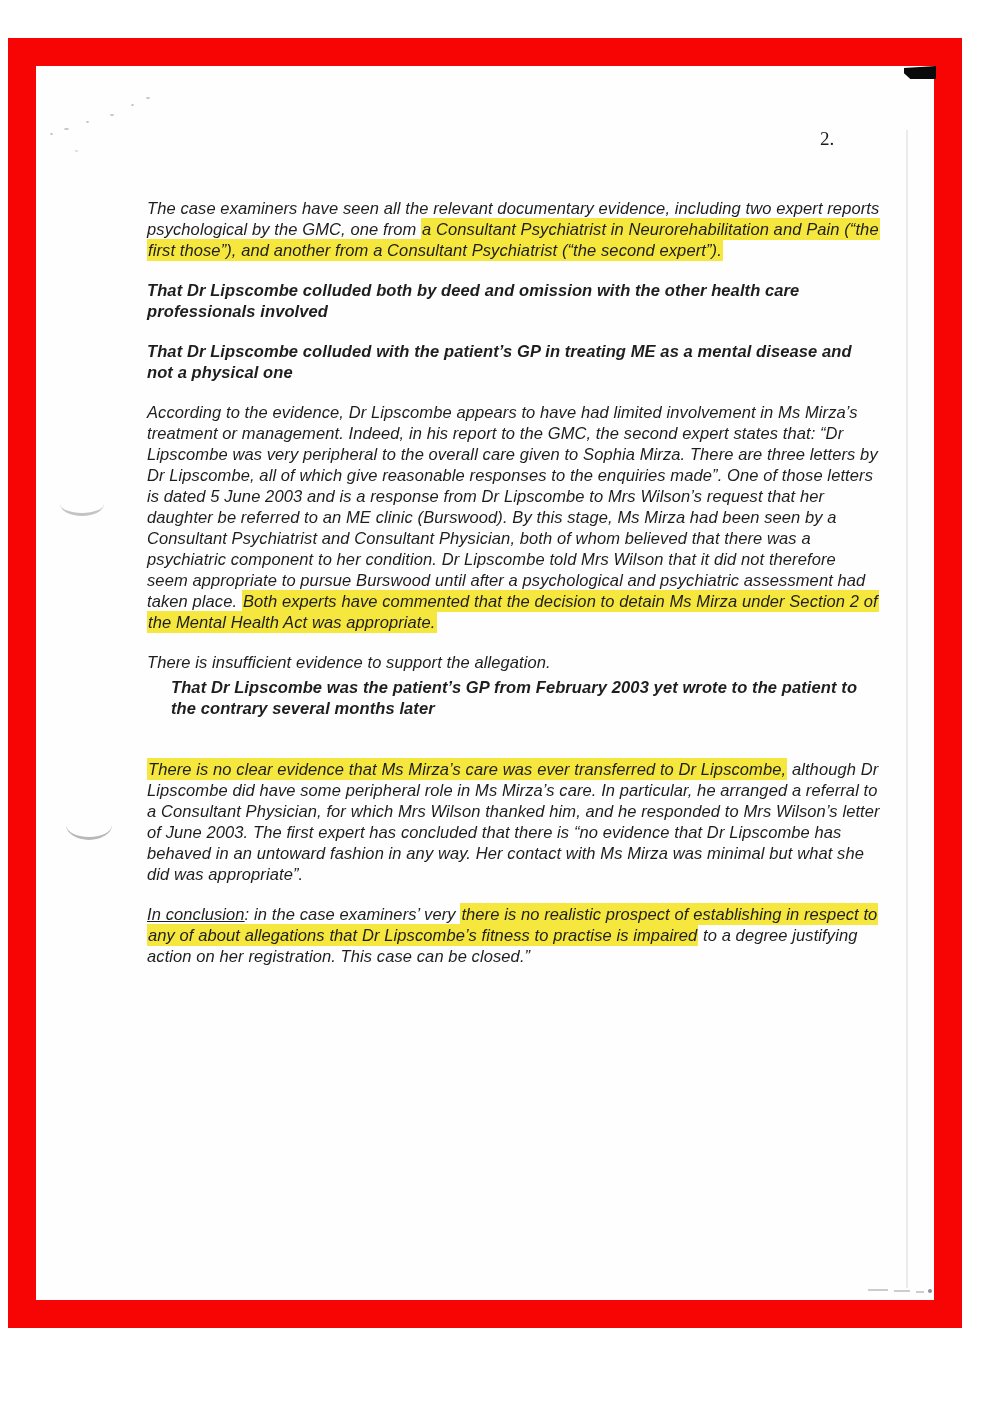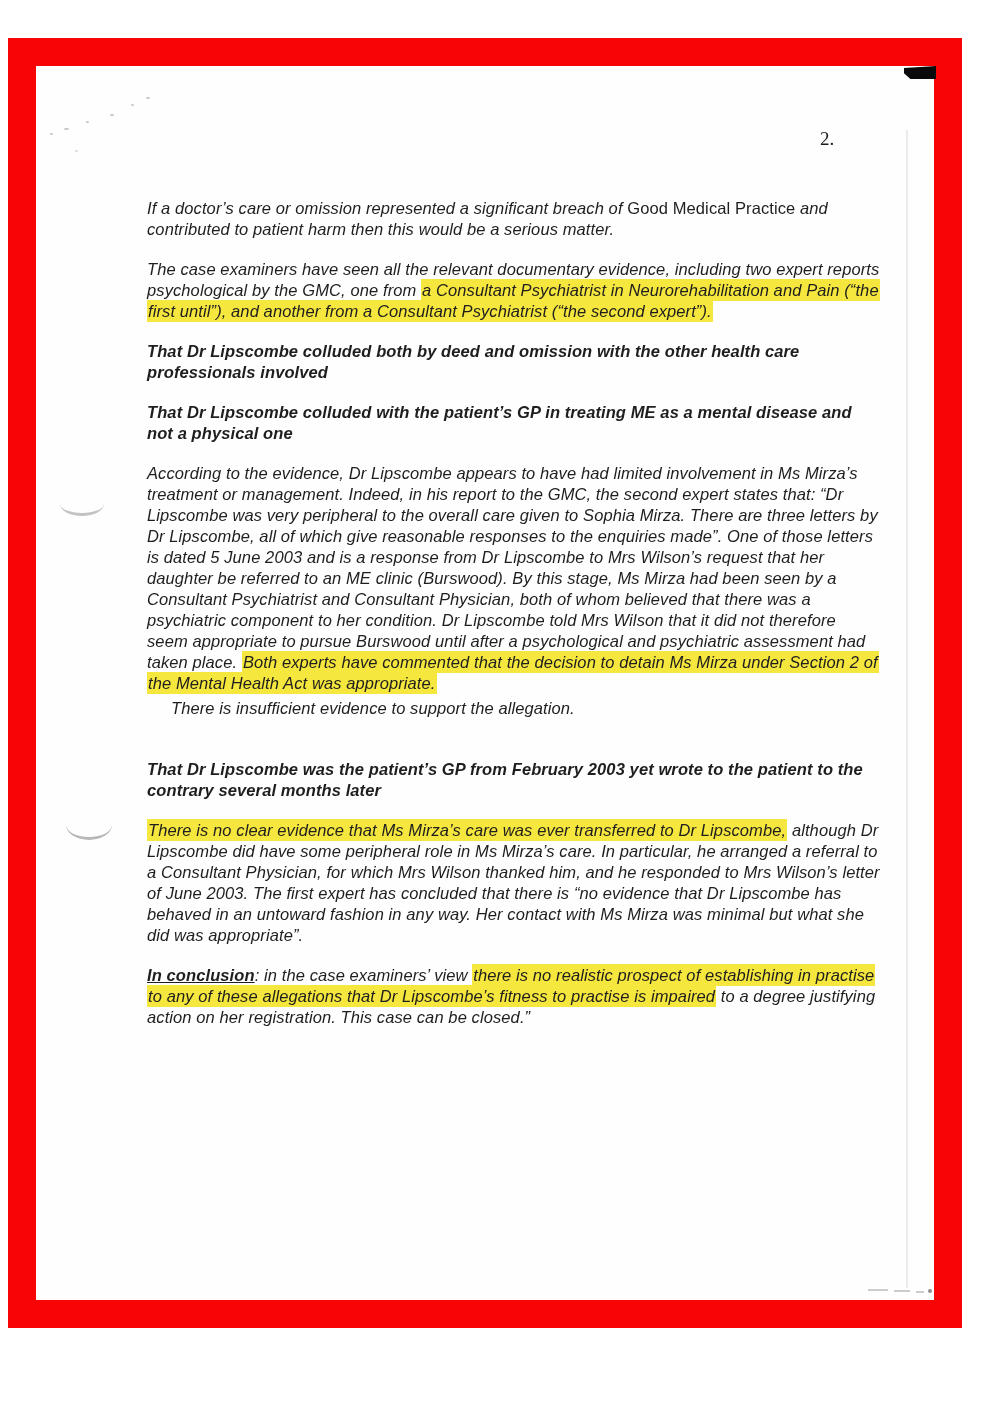--- a/index.html
+++ b/index.html
@@ -66,21 +66,21 @@
   }
   .doc-block{margin:0 0 19px 0;}
   .doc-block.heading{font-weight:bold;}
   .doc-block:nth-child(6){margin-top:-15px;margin-left:24px;}
   .doc-block:nth-child(7){margin-top:21px;}
   mark{
     background:var(--hl-yellow);color:inherit;padding:2px 1px;
     -webkit-box-decoration-break:clone;box-decoration-break:clone;
   }
   .roman{font-style:normal;}
-  .underline{text-decoration:underline;font-weight:bold;}
+  .underline{text-decoration:underline;}
 </style>
 </head>
 <body>
 
 <div>
   <div class="scan-frame"></div>
 
   <div class="speck s1"></div>
   <div class="speck s2"></div>
   <div class="speck s3"></div>
@@ -96,23 +96,22 @@
   <div class="pencil-arc arc2"></div>
 
   <div class="dash d1"></div>
   <div class="dash d2"></div>
   <div class="dash d3"></div>
   <div class="dash ddot"></div>
 
   <div class="page-number">2.</div>
 
   <div class="doc-content">
-      <div class="doc-block"><span>If a doctor’s care or omission represented a significant breach of </span><span class="roman">Good Medical Practice</span><span> and contributed to patient harm then this would be a serious matter.</span></div>
-      <div class="doc-block"><span>The case examiners have seen all the relevant documentary evidence, including two expert reports psychological by the GMC, one from </span><mark>a Consultant Psychiatrist in Neurorehabilitation and Pain (“the first until”), and another from a Consultant Psychiatrist (“the second expert”).</mark></div>
+      <div class="doc-block"><span>The case examiners have seen all the relevant documentary evidence, including two expert reports psychological by the GMC, one from </span><mark>a Consultant Psychiatrist in Neurorehabilitation and Pain (“the first those”), and another from a Consultant Psychiatrist (“the second expert”).</mark></div>
       <div class="doc-block heading"><span>That Dr Lipscombe colluded both by deed and omission with the other health care professionals involved</span></div>
       <div class="doc-block heading"><span>That Dr Lipscombe colluded with the patient’s GP in treating ME as a mental disease and not a physical one</span></div>
       <div class="doc-block"><span>According to the evidence, Dr Lipscombe appears to have had limited involvement in Ms Mirza’s treatment or management.  Indeed, in his report to the GMC, the second expert states that: “Dr Lipscombe was very peripheral to the overall care given to Sophia Mirza. There are three letters by Dr Lipscombe, all of which give reasonable responses to the enquiries made”.  One of those letters is dated 5 June 2003 and is a response from Dr Lipscombe to Mrs Wilson’s request that her daughter be referred to an ME clinic (Burswood).  By this stage, Ms Mirza had been seen by a Consultant Psychiatrist and Consultant Physician, both of whom believed that there was a psychiatric component to her condition.  Dr Lipscombe told Mrs Wilson that it did not therefore seem appropriate to pursue Burswood until after a psychological and psychiatric assessment had taken place. </span><mark>Both experts have commented that the decision to detain Ms Mirza under Section 2 of the Mental Health Act was appropriate.</mark></div>
       <div class="doc-block"><span>There is insufficient evidence to support the allegation.</span></div>
       <div class="doc-block heading"><span>That Dr Lipscombe was the patient’s GP from February 2003 yet wrote to the patient to the contrary several months later</span></div>
       <div class="doc-block"><mark>There is no clear evidence that Ms Mirza’s care was ever transferred to Dr Lipscombe,</mark><span> although Dr Lipscombe did have some peripheral role in Ms Mirza’s care.  In particular, he arranged a referral to a Consultant Physician, for which Mrs Wilson thanked him, and he responded to Mrs Wilson’s letter of June 2003.  The first expert has concluded that there is “no evidence that Dr Lipscombe has behaved in an untoward fashion in any way.  Her contact with Ms Mirza was minimal but what she did was appropriate”.</span></div>
-      <div class="doc-block"><span class="underline">In conclusion</span><span>: in the case examiners’ view </span><mark>there is no realistic prospect of establishing in practise to any of these allegations that Dr Lipscombe’s fitness to practise is impaired</mark><span> to a degree justifying action on her registration.  This case can be closed.”</span></div>
+      <div class="doc-block"><span class="underline">In conclusion</span><span>: in the case examiners’ very </span><mark>there is no realistic prospect of establishing in respect to any of about allegations that Dr Lipscombe’s fitness to practise is impaired</mark><span> to a degree justifying action on her registration.  This case can be closed.”</span></div>
     </div>
 </div>
 
 </body></html>

